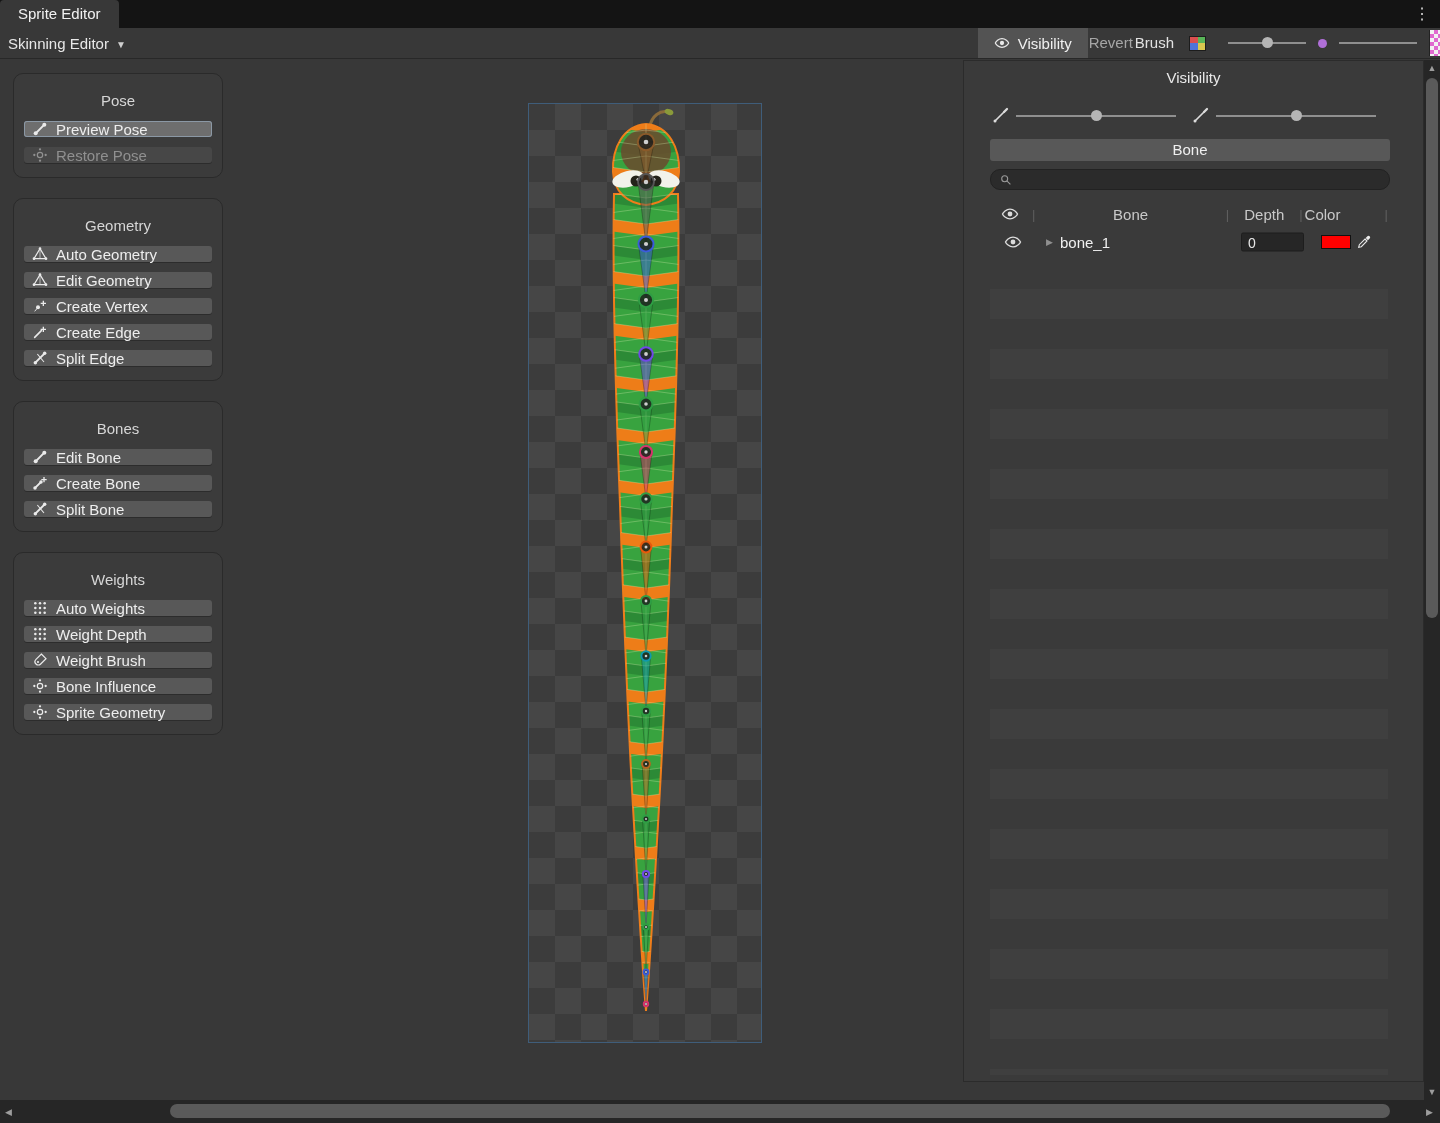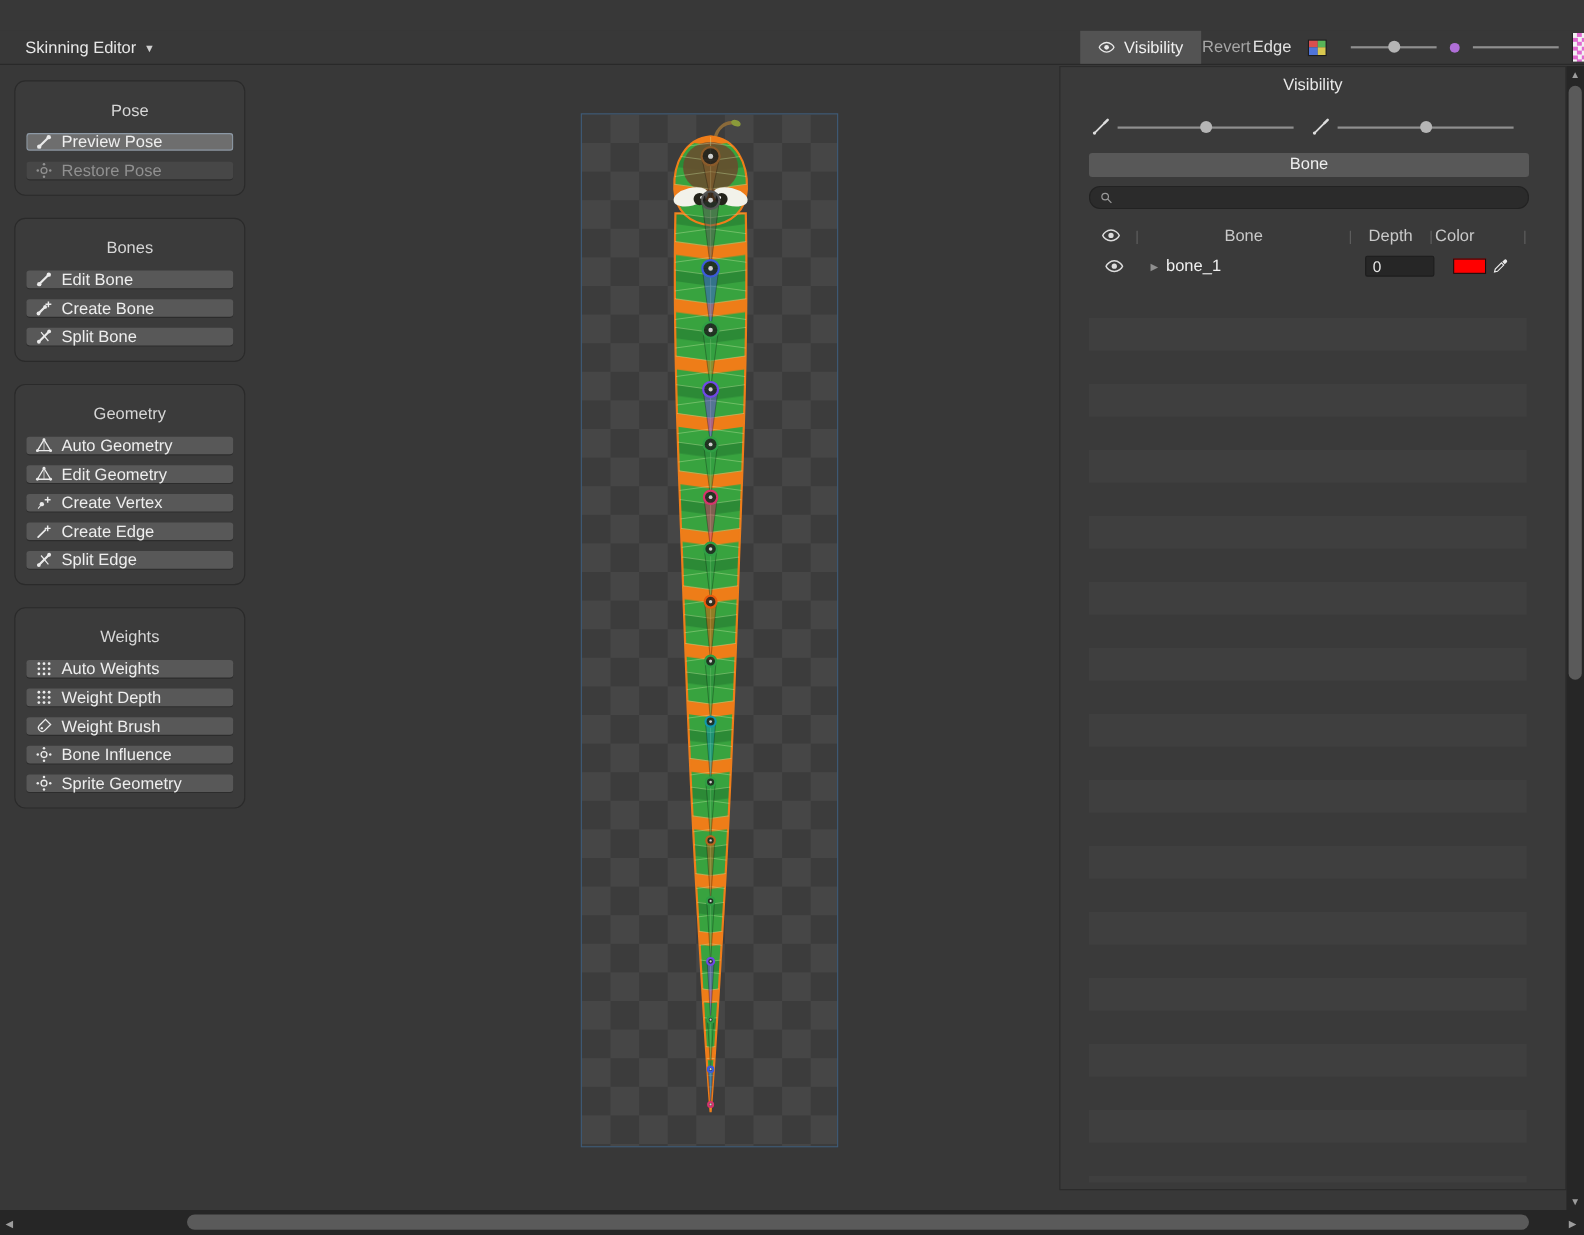--- a/index.html
+++ b/index.html
@@ -9,21 +9,21 @@
 
   
   .titlebar { position:absolute; left:0; top:0; width:1440px; height:28px; background:#141414; }
   .title-tab { position:absolute; left:0; top:0; height:28px; line-height:28px; padding:0 18px;
     background:#383838; color:#f2f2f2; font-size:15px; border-radius:4px 4px 0 0; }
   .kebab { position:absolute; right:10px; top:0; height:28px; line-height:28px; font-size:16px; color:#cfcfcf; cursor:default; }
 
   
   .toolbar { position:absolute; left:0; top:28px; width:1440px; height:31px; background:#383838;
     border-bottom:1px solid #282828; }
-  .mode-dd { position:absolute; left:23px; top:0; height:30px; display:flex; align-items:center; gap:7px;
+  .mode-dd { position:absolute; left:8px; top:0; height:30px; display:flex; align-items:center; gap:7px;
     font-size:15px; color:#e8e8e8; cursor:default; }
   .caret { font-size:10px; color:#cfcfcf; margin-top:2px; }
   .toolbar-right { position:absolute; right:0; top:0; height:30px; display:flex; align-items:center; }
   .vis-btn { display:flex; align-items:center; gap:8px; height:30px; padding:0 16px; background:#535353;
     font-size:15px; color:#f0f0f0; }
   .tb-btn { height:30px; line-height:30px; padding:0 1px; font-size:15px; }
   .tb-btn.dim { color:#a6a6a6; }
   .tb-btn.apply { color:#e2e2e2; margin-right:14px; }
   .palette { width:17px; height:15px; display:grid; grid-template-columns:1fr 1fr; grid-template-rows:1fr 1fr;
     border:1px solid #1c1c1c; margin-right:22px; }
@@ -184,35 +184,39 @@
   <symbol id="sym-pen-bone" viewBox="0 0 24 24">
     <path d="M4 20 L16 8" stroke="currentColor" stroke-width="2.2" stroke-linecap="round" fill="none"></path>
     <path d="M16 8l4-4" stroke="currentColor" stroke-width="3" stroke-linecap="round" fill="none"></path>
     <circle cx="4" cy="20" r="2" fill="currentColor"></circle>
   </symbol>
 </defs>
 </svg>
 
 <div id="app">
 
+  <div class="titlebar">
+    <div class="title-tab">Sprite Editor</div>
+    <div class="kebab">⋮</div>
+  </div>
 
   <div class="toolbar">
     <div class="mode-dd">
       <span>Skinning Editor</span>
       <span class="caret">▼</span>
     </div>
     <div class="toolbar-right">
       <div class="vis-btn">
         <svg class="icon">
             <use href="#sym-eye"></use>
           </svg>
         <span>Visibility</span>
       </div>
       <div class="tb-btn dim">Revert</div>
-      <div class="tb-btn apply">Edge</div>
+      <div class="tb-btn apply">Brush</div>
       <div class="palette">
         <div style="background:#d94f4f"></div>
         <div style="background:#58b558"></div>
         <div style="background:#4f74d9"></div>
         <div style="background:#d9c84f"></div>
       </div>
       <div class="h-slider">
         <div class="track"></div>
         <div class="knob" style="left:calc(50% - 5px)"></div>
       </div>
@@ -234,71 +238,71 @@
           <span>Preview Pose</span>
         </div>
         <div class="tool-btn disabled">
           <svg class="icon">
             <use href="#sym-influence"></use>
           </svg>
           <span>Restore Pose</span>
         </div>
       </div>
       <div class="group">
+        <div class="group-title">Geometry</div>
+        <div class="tool-btn">
+          <svg class="icon">
+            <use href="#sym-mesh"></use>
+          </svg>
+          <span>Auto Geometry</span>
+        </div>
+        <div class="tool-btn">
+          <svg class="icon">
+            <use href="#sym-mesh"></use>
+          </svg>
+          <span>Edit Geometry</span>
+        </div>
+        <div class="tool-btn">
+          <svg class="icon">
+            <use href="#sym-vertex"></use>
+          </svg>
+          <span>Create Vertex</span>
+        </div>
+        <div class="tool-btn">
+          <svg class="icon">
+            <use href="#sym-edge"></use>
+          </svg>
+          <span>Create Edge</span>
+        </div>
+        <div class="tool-btn">
+          <svg class="icon">
+            <use href="#sym-bone-split"></use>
+          </svg>
+          <span>Split Edge</span>
+        </div>
+      </div>
+      <div class="group">
         <div class="group-title">Bones</div>
         <div class="tool-btn">
           <svg class="icon">
             <use href="#sym-bone"></use>
           </svg>
           <span>Edit Bone</span>
         </div>
         <div class="tool-btn">
           <svg class="icon">
             <use href="#sym-bone-plus"></use>
           </svg>
           <span>Create Bone</span>
         </div>
         <div class="tool-btn">
           <svg class="icon">
             <use href="#sym-bone-split"></use>
           </svg>
           <span>Split Bone</span>
-        </div>
-      </div>
-      <div class="group">
-        <div class="group-title">Geometry</div>
-        <div class="tool-btn">
-          <svg class="icon">
-            <use href="#sym-mesh"></use>
-          </svg>
-          <span>Auto Geometry</span>
-        </div>
-        <div class="tool-btn">
-          <svg class="icon">
-            <use href="#sym-mesh"></use>
-          </svg>
-          <span>Edit Geometry</span>
-        </div>
-        <div class="tool-btn">
-          <svg class="icon">
-            <use href="#sym-vertex"></use>
-          </svg>
-          <span>Create Vertex</span>
-        </div>
-        <div class="tool-btn">
-          <svg class="icon">
-            <use href="#sym-edge"></use>
-          </svg>
-          <span>Create Edge</span>
-        </div>
-        <div class="tool-btn">
-          <svg class="icon">
-            <use href="#sym-bone-split"></use>
-          </svg>
-          <span>Split Edge</span>
         </div>
       </div>
       <div class="group">
         <div class="group-title">Weights</div>
         <div class="tool-btn">
           <svg class="icon">
             <use href="#sym-dots"></use>
           </svg>
           <span>Auto Weights</span>
         </div>

